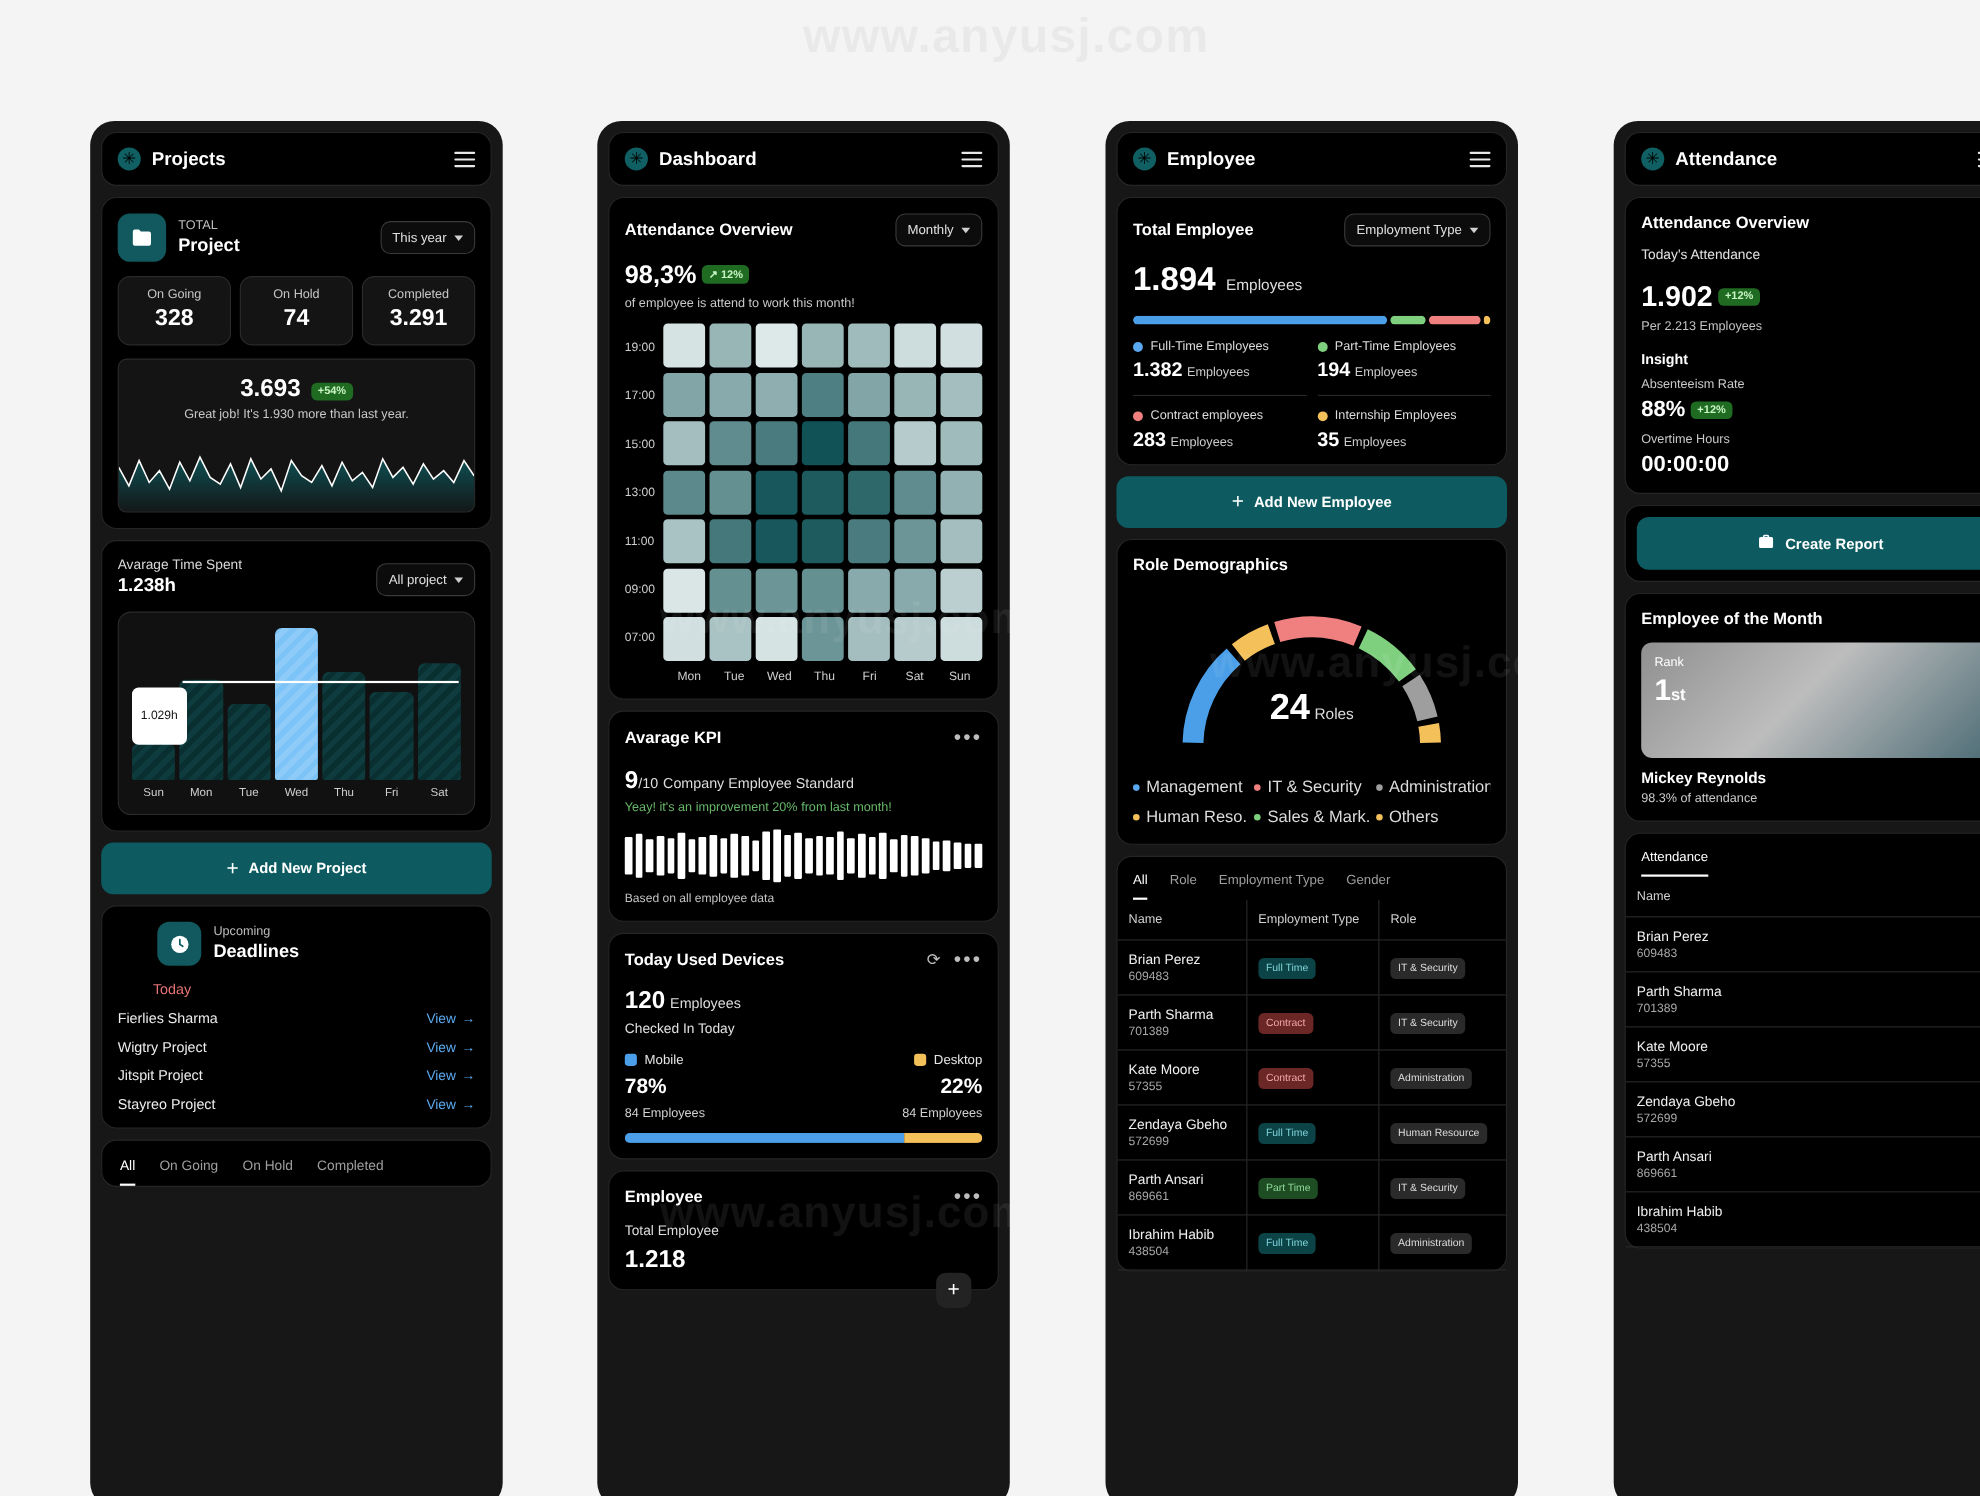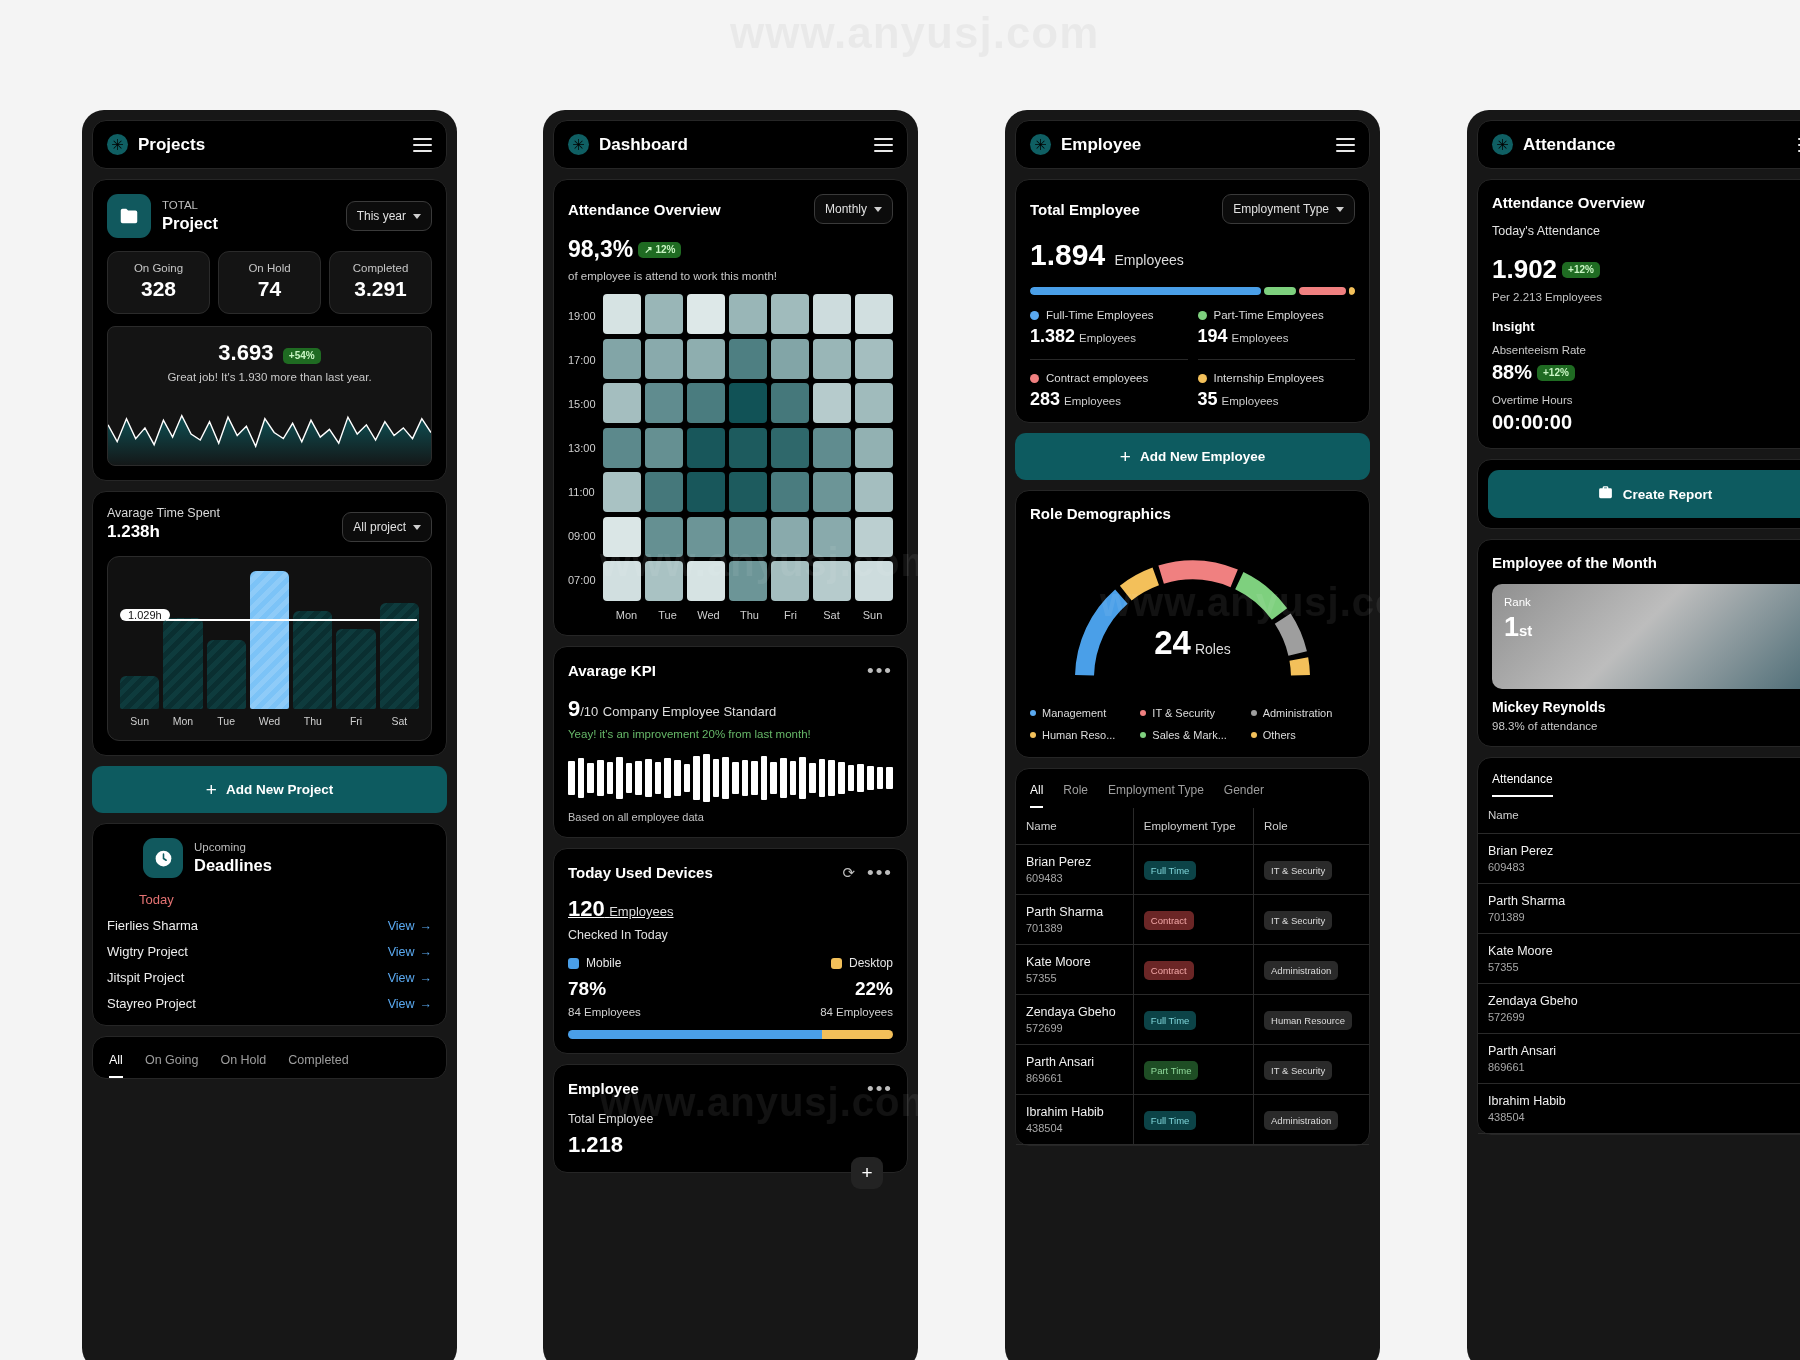--- a/index.html
+++ b/index.html
@@ -113,22 +113,22 @@
   }
   .bars { display: flex; align-items: flex-end; justify-content: space-around;
           height: 140px; gap: 4px; padding: 0 4px; }
   .bar { flex: 1; border-radius: 6px 6px 2px 2px;
          background: repeating-linear-gradient(135deg,#0e3b3d 0 5px,#0a2f31 5px 10px); }
   .bar.hl { background: repeating-linear-gradient(135deg,#7cc3f7 0 5px,#8ecbf8 5px 10px); }
   .bar-labels { display: flex; justify-content: space-around; gap: 4px; padding: 6px 4px 0; }
   .bar-labels span { flex: 1; text-align: center; font-size: 10.5px; color: #cfcfcf; }
   .avg-line { position: absolute; left: 58px; right: 14px; height: 2px; background: #fff; top: 62px; }
   .avg-tag {
-    position: absolute; left: 12px; top: 52px; background: #fff; color: #111;
-    font-size: 11px; padding: 0 8px; border-radius: 6px; font-weight: 500;
+    position: absolute; left: 12px; top: 68px; background: #fff; color: #111;
+    font-size: 11px; padding: 20px 8px; border-radius: 6px; font-weight: 500;
   }
 
   .btn-teal {
     display: flex; align-items: center; justify-content: center; gap: 9px;
     background: #0d5b60; color: #fff; border-radius: 11px;
     padding: 14px 0; font-size: 13.5px; font-weight: 600; cursor: pointer;
     margin-bottom: 10px;
   }
   .plus { font-size: 19px; line-height: 1; font-weight: 300; }
 
@@ -165,21 +165,21 @@
   .dots { color: #bdbdbd; font-size: 19px; letter-spacing: 2px; cursor: pointer; margin-left: auto; line-height: 1; }
 
   .kpi-num { padding: 16px 14px 0; color: #fff; }
   .kpi-num b { font-size: 22px; }
   .kpi-num span { font-size: 13px; color: #ddd; }
   .kpi-imp { padding: 6px 14px 0; font-size: 11.5px; color: #66b768; }
   .kpi-bars { display: flex; align-items: center; gap: 3px; height: 62px; padding: 14px 14px 0; }
   .kpi-bars i { display: block; flex: 1; background: #fff; border-radius: 1px; }
   .kpi-foot { padding: 9px 14px 14px; font-size: 11px; color: #c2c2c2; }
 
-  .dev-num { padding: 14px 14px 0; color: #fff; text-decoration: underline; }
+  .dev-num { padding: 14px 14px 0; color: #fff; }
   .dev-num b { font-size: 22px; }
   .dev-num span { font-size: 13px; color: #ddd; }
   .dev-sub { padding: 6px 14px 0; font-size: 12.5px; color: #e0e0e0; }
   .dev-legend { display: flex; justify-content: space-between; padding: 14px 14px 0; }
   .lg { display: flex; align-items: center; gap: 7px; font-size: 12px; color: #e6e6e6; }
   .sq { width: 11px; height: 11px; border-radius: 3px; flex: none; }
   .dev-pcts { display: flex; justify-content: space-between; padding: 8px 14px 0; }
   .dev-pcts b { font-size: 19px; color: #fff; }
   .dev-counts { display: flex; justify-content: space-between; padding: 6px 14px 0; font-size: 11.5px; color: #d0d0d0; }
   .dev-bar { display: flex; height: 9px; border-radius: 5px; overflow: hidden; margin: 12px 14px 14px; }
@@ -208,21 +208,21 @@
   .te-n b { font-size: 18px; }
   .te-n span { font-size: 11.5px; color: #ccc; margin-left: 4px; }
 
   .gauge-wrap { position: relative; height: 175px; margin-top: 6px; }
   .gauge-center {
     position: absolute; left: 0; right: 0; top: 96px; text-align: center; color: #fff;
   }
   .gauge-center b { font-size: 33px; }
   .gauge-center span { font-size: 14px; color: #ddd; margin-left: 4px; }
   .gl-grid { display: grid; grid-template-columns: 1fr 1fr 1fr; gap: 10px 6px; padding: 4px 14px 16px; }
-  .gl { display: flex; align-items: center; gap: 6px; font-size: 11px; color: #dcdcdc; white-space: nowrap; overflow: hidden; }
+  .gl { display: flex; align-items: center; gap: 6px; font-size: 15px; color: #dcdcdc; white-space: nowrap; overflow: hidden; }
   .gl .dotc { width: 6px; height: 6px; }
 
   .tbl-tabs { display: flex; gap: 20px; padding: 14px 14px 0; }
   .tbl-tabs .tab { font-size: 12px; }
   table { width: 100%; border-collapse: collapse; }
   th {
     text-align: left; font-size: 11.5px; color: #d0d0d0; font-weight: 400;
     padding: 12px 10px; border-bottom: 1px solid #2a2a2a; border-right: 1px solid #2a2a2a;
   }
   th:last-child, td:last-child { border-right: none; }

